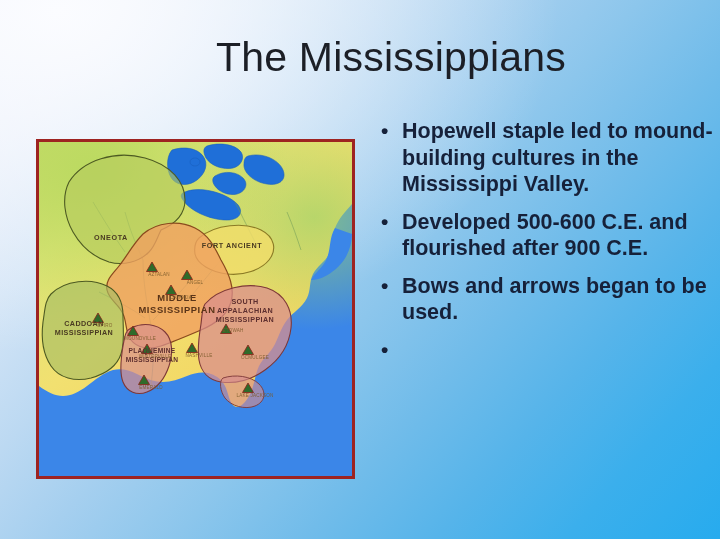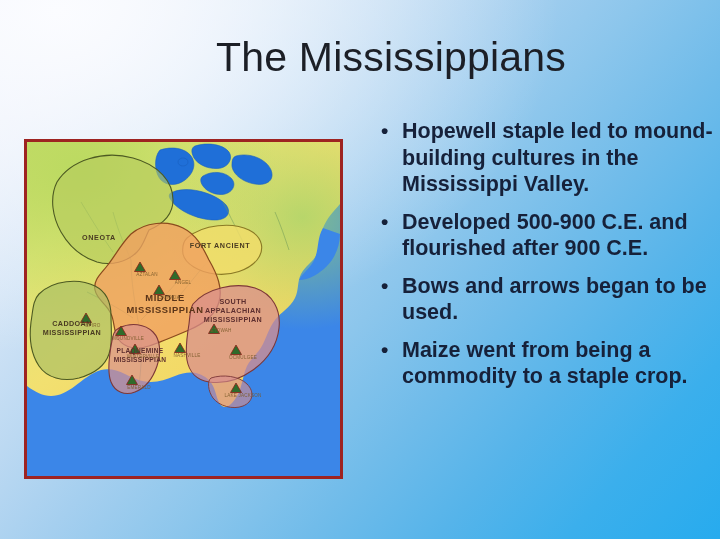--- a/index.html
+++ b/index.html
@@ -33,21 +33,21 @@
     font-weight:400;
     letter-spacing:0.2px;
     color:#1c1f26;
     font-family:"Liberation Sans", sans-serif;
     white-space:nowrap;
     padding-left:31px;
   }
 
   
   #map-frame{
-    position:absolute;left:24px;top:139px;width:319px;height:340px;
+    position:absolute;left:36px;top:139px;width:319px;height:340px;
     border:3px solid #9e2321;
     box-sizing:border-box;
     background:#f3f0d8;
     overflow:hidden;
   }
   #map-svg{display:block;width:100%;height:100%;}
 
   
   #bullets{
     position:absolute;left:375px;top:118px;width:338px;
@@ -234,25 +234,24 @@
     </svg>
   </div>
 
   <div id="bullets">
     <div class="bullet">
       <span class="dot">•</span>
       <span>Hopewell staple led to mound-building cultures in the Mississippi Valley.</span>
     </div>
     <div class="bullet">
       <span class="dot">•</span>
-      <span>Developed 500-900 C.E. and flourished after 900 C.E.</span>
+      <span>Developed 500-600 C.E. and flourished after 900 C.E.</span>
     </div>
     <div class="bullet">
       <span class="dot">•</span>
       <span>Bows and arrows began to be used.</span>
     </div>
     <div class="bullet">
       <span class="dot">•</span>
-      <span>Maize went from being a commodity to a staple crop.</span>
     </div>
   </div>
 
 </div>
 
 </body></html>

